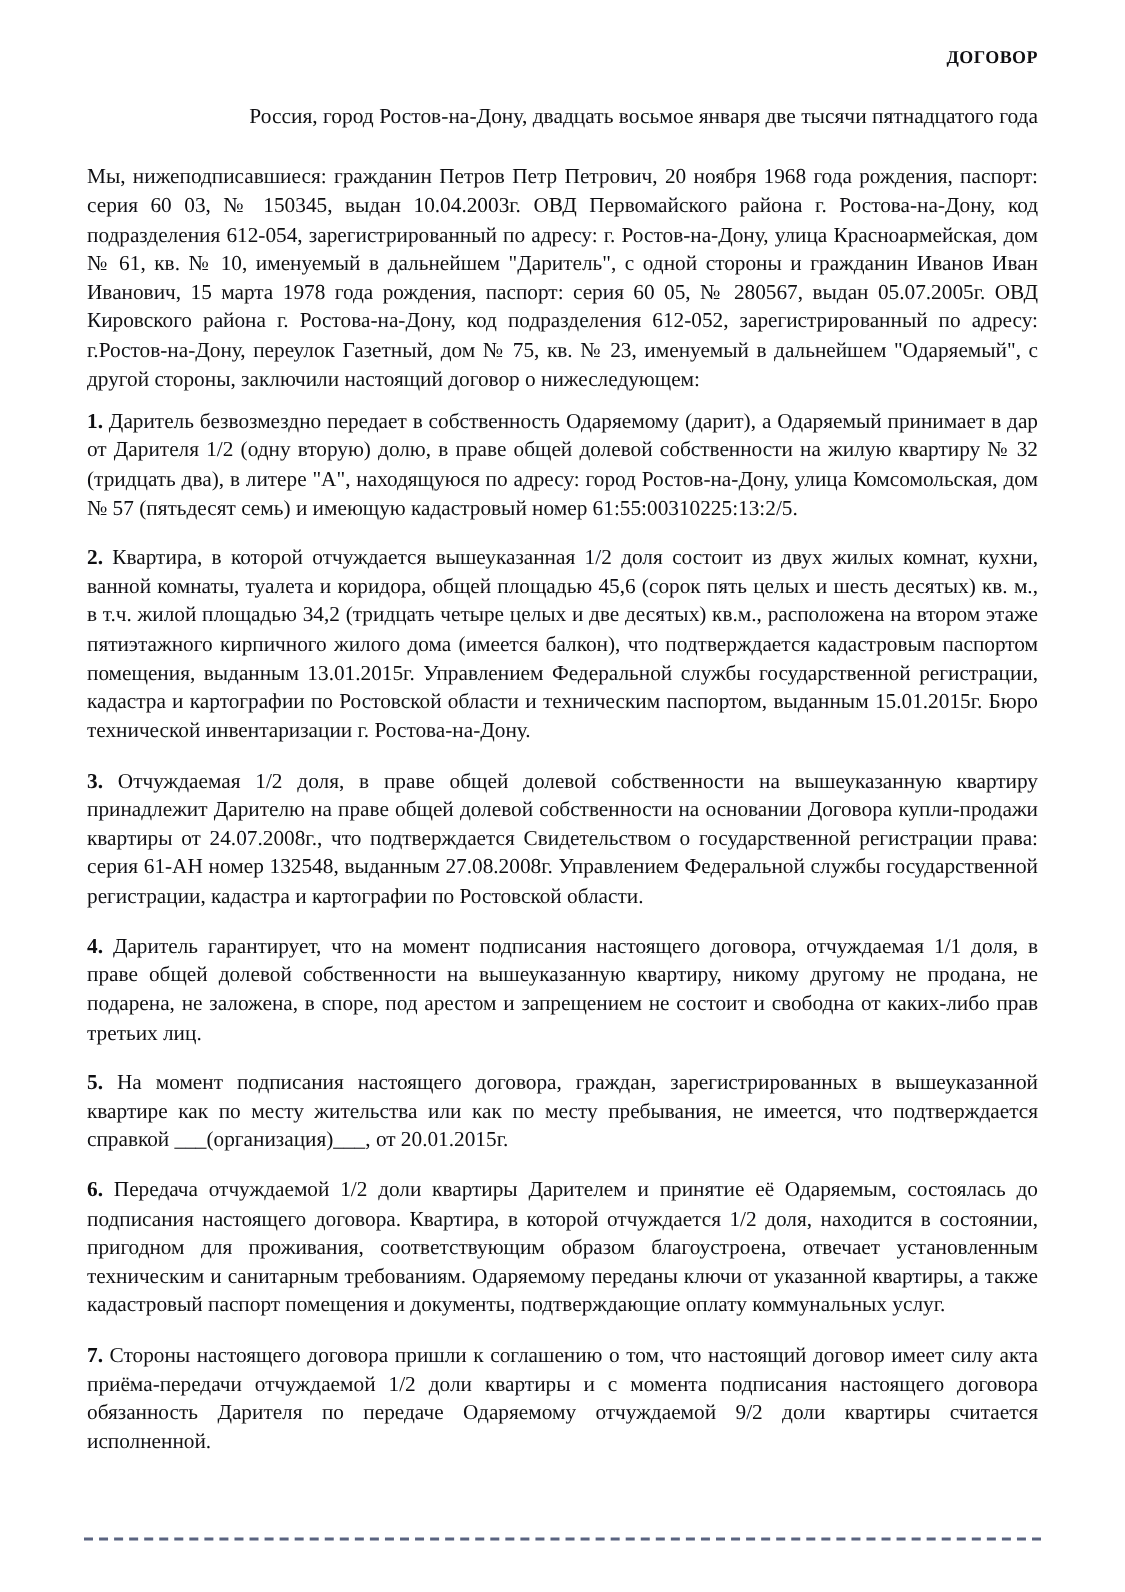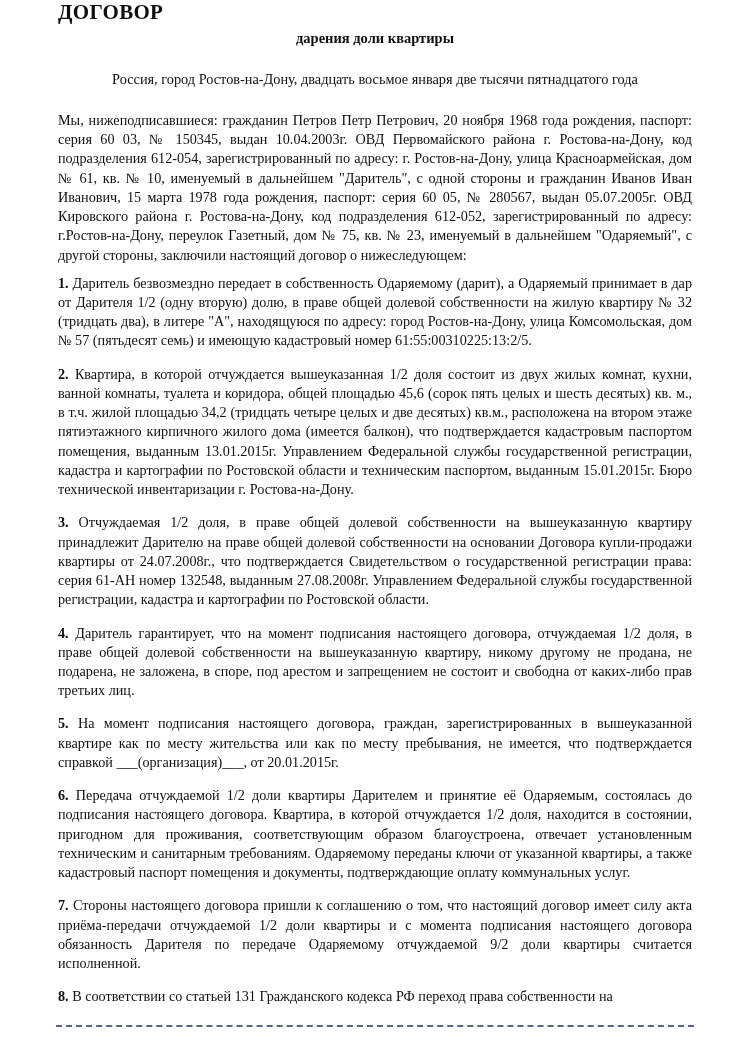--- a/index.html
+++ b/index.html
@@ -20,38 +20,39 @@
 
   .page {
     position: absolute;
     inset: 0;
     padding: 0 58px;
     box-sizing: border-box;
   }
 
   
   .doc-title {
-    text-align: left;
+    text-align: right;
     font-weight: bold;
-    font-size: 21px;
+    font-size: 12px;
     letter-spacing: 0.3px;
     margin: 0;
+    padding-top: 31px;
     line-height: 1.22;
   }
   .doc-subtitle {
     text-align: center;
     font-weight: bold;
     font-size: 14.5px;
     margin: 0;
     padding-top: 4px;
     line-height: 1.22;
   }
 
   .doc-place-date {
-    text-align: center;
+    text-align: right;
     font-size: 14.3px;
     margin: 0;
     padding-top: 23px;
     line-height: 1.3;
   }
 
   
   .body-block {
     padding-top: 22px;
   }
@@ -88,21 +89,20 @@
     width: 100%;
   }
 </style>
 </head>
 <body>
 
 <div class="page">
 
   <h1 class="doc-title">ДОГОВОР</h1>
 
-  <h2 class="doc-subtitle">дарения доли квартиры</h2>
 
   <p class="doc-place-date">Россия, город Ростов-на-Дону, двадцать восьмое января две тысячи пятнадцатого года</p>
 
   <div class="body-block">
 
     <p class="para intro">Мы, нижеподписавшиеся: гражданин Петров Петр Петрович, 20 ноября 1968 года рождения, паспорт: серия 60 03, № 150345, выдан 10.04.2003г. ОВД Первомайского района г. Ростова-на-Дону, код подразделения 612-054, зарегистрированный по адресу: г. Ростов-на-Дону, улица Красноармейская, дом № 61, кв. № 10, именуемый в дальнейшем "Даритель", с одной стороны и гражданин Иванов Иван Иванович, 15 марта 1978 года рождения, паспорт: серия 60 05, № 280567, выдан 05.07.2005г. ОВД Кировского района г. Ростова-на-Дону, код подразделения 612-052, зарегистрированный по адресу: г.Ростов-на-Дону, переулок Газетный, дом № 75, кв. № 23, именуемый в дальнейшем "Одаряемый", с другой стороны, заключили настоящий договор о нижеследующем:</p>
 
     <p class="para">
       <span class="num">1.</span>
       <span>Даритель безвозмездно передает в собственность Одаряемому (дарит), а Одаряемый принимает в дар от Дарителя 1/2 (одну вторую) долю, в праве общей долевой собственности на жилую квартиру № 32 (тридцать два), в литере "А", находящуюся по адресу: город Ростов-на-Дону, улица Комсомольская, дом № 57 (пятьдесят семь) и имеющую кадастровый номер 61:55:00310225:13:2/5.</span>
@@ -113,42 +113,38 @@
       <span>Квартира, в которой отчуждается вышеуказанная 1/2 доля состоит из двух жилых комнат, кухни, ванной комнаты, туалета и коридора, общей площадью 45,6 (сорок пять целых и шесть десятых) кв. м., в т.ч. жилой площадью 34,2 (тридцать четыре целых и две десятых) кв.м., расположена на втором этаже пятиэтажного кирпичного жилого дома (имеется балкон), что подтверждается кадастровым паспортом помещения, выданным 13.01.2015г. Управлением Федеральной службы государственной регистрации, кадастра и картографии по Ростовской области и техническим паспортом, выданным 15.01.2015г. Бюро технической инвентаризации г. Ростова-на-Дону.</span>
     </p>
 
     <p class="para">
       <span class="num">3.</span>
       <span>Отчуждаемая 1/2 доля, в праве общей долевой собственности на вышеуказанную квартиру принадлежит Дарителю на праве общей долевой собственности на основании Договора купли-продажи квартиры от 24.07.2008г., что подтверждается Свидетельством о государственной регистрации права: серия 61-АН номер 132548, выданным 27.08.2008г. Управлением Федеральной службы государственной регистрации, кадастра и картографии по Ростовской области.</span>
     </p>
 
     <p class="para">
       <span class="num">4.</span>
-      <span>Даритель гарантирует, что на момент подписания настоящего договора, отчуждаемая 1/2 доля, в праве общей долевой собственности на вышеуказанную квартиру, никому другому не продана, не подарена, не заложена, в споре, под арестом и запрещением не состоит и свободна от каких-либо прав третьих лиц.</span>
+      <span>Даритель гарантирует, что на момент подписания настоящего договора, отчуждаемая 1/1 доля, в праве общей долевой собственности на вышеуказанную квартиру, никому другому не продана, не подарена, не заложена, в споре, под арестом и запрещением не состоит и свободна от каких-либо прав третьих лиц.</span>
     </p>
 
     <p class="para">
       <span class="num">5.</span>
       <span>На момент подписания настоящего договора, граждан, зарегистрированных в вышеуказанной квартире как по месту жительства или как по месту пребывания, не имеется, что подтверждается справкой ___(организация)___, от 20.01.2015г.</span>
     </p>
 
     <p class="para">
       <span class="num">6.</span>
       <span>Передача отчуждаемой 1/2 доли квартиры Дарителем и принятие её Одаряемым, состоялась до подписания настоящего договора. Квартира, в которой отчуждается 1/2 доля, находится в состоянии, пригодном для проживания, соответствующим образом благоустроена, отвечает установленным техническим и санитарным требованиям. Одаряемому переданы ключи от указанной квартиры, а также кадастровый паспорт помещения и документы, подтверждающие оплату коммунальных услуг.</span>
     </p>
 
     <p class="para">
       <span class="num">7.</span>
       <span>Стороны настоящего договора пришли к соглашению о том, что настоящий договор имеет силу акта приёма-передачи отчуждаемой 1/2 доли квартиры и с момента подписания настоящего договора обязанность Дарителя по передаче Одаряемому отчуждаемой 9/2 доли квартиры считается исполненной.</span>
     </p>
 
-    <p class="para">
-      <span class="num">8.</span>
-      <span>В соответствии со статьей 131 Гражданского кодекса РФ переход права собственности на</span>
-    </p>
 
   </div>
 
 </div>
 
 <div class="sep-wrap">
   <div class="dashed-sep" style="border-top-color: rgb(90, 100, 128);"></div>
 </div>
 
 </body></html>

